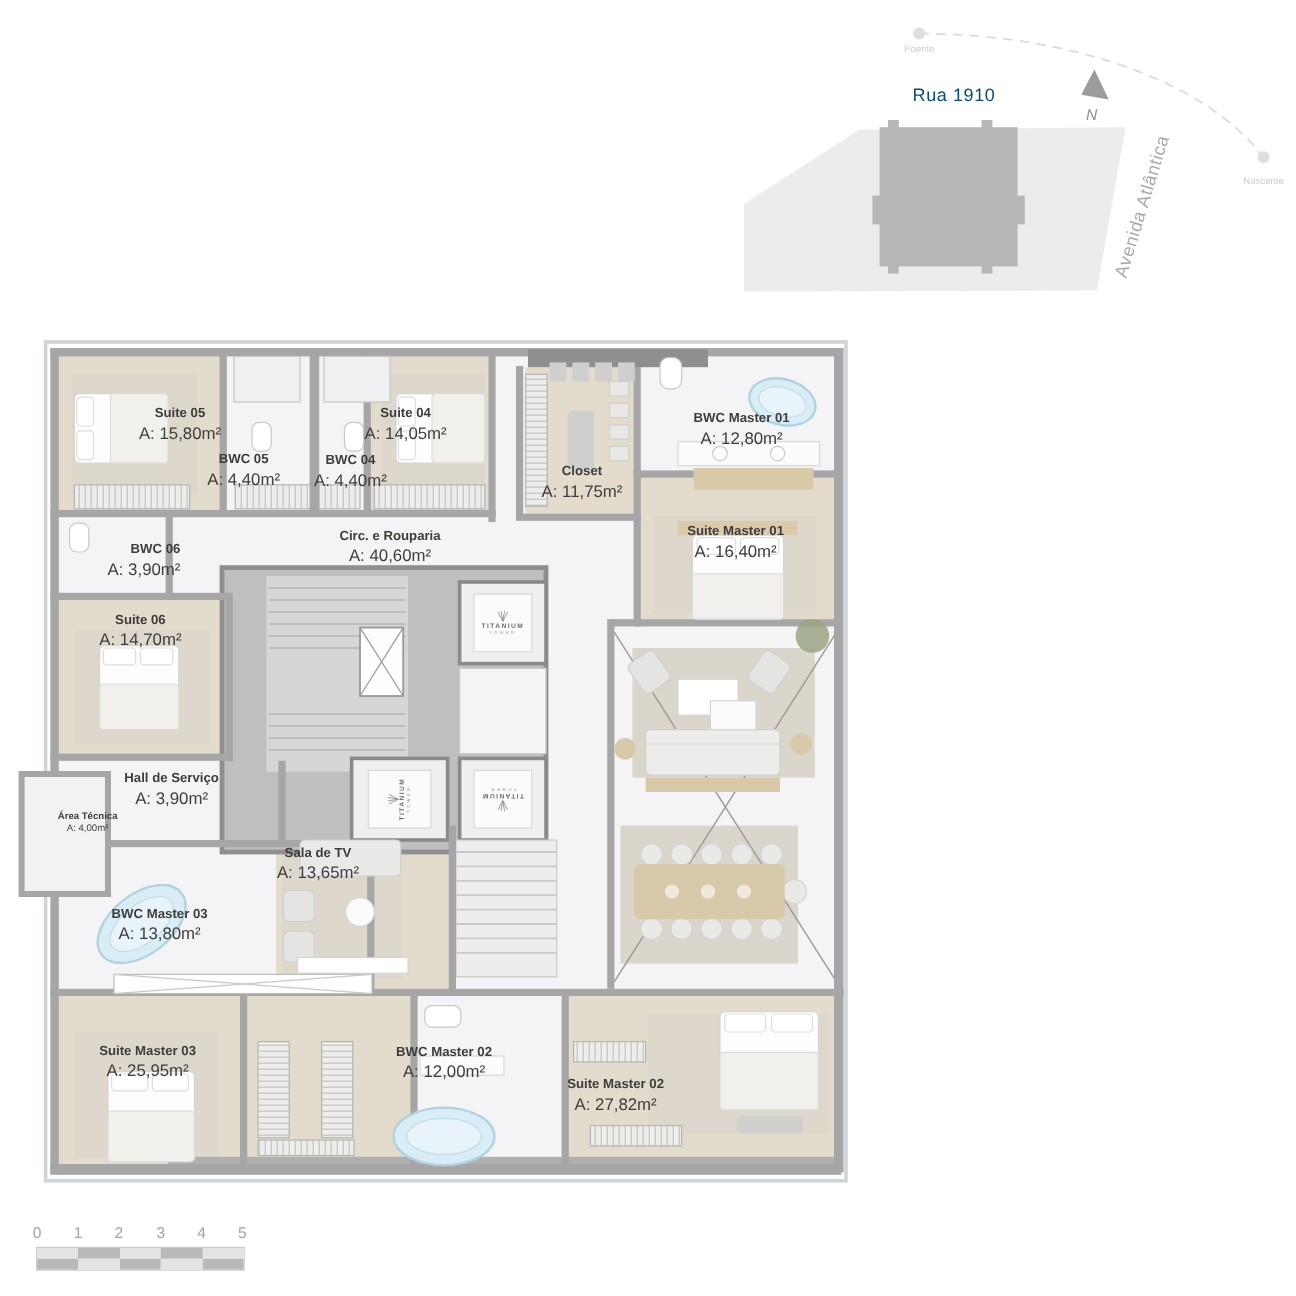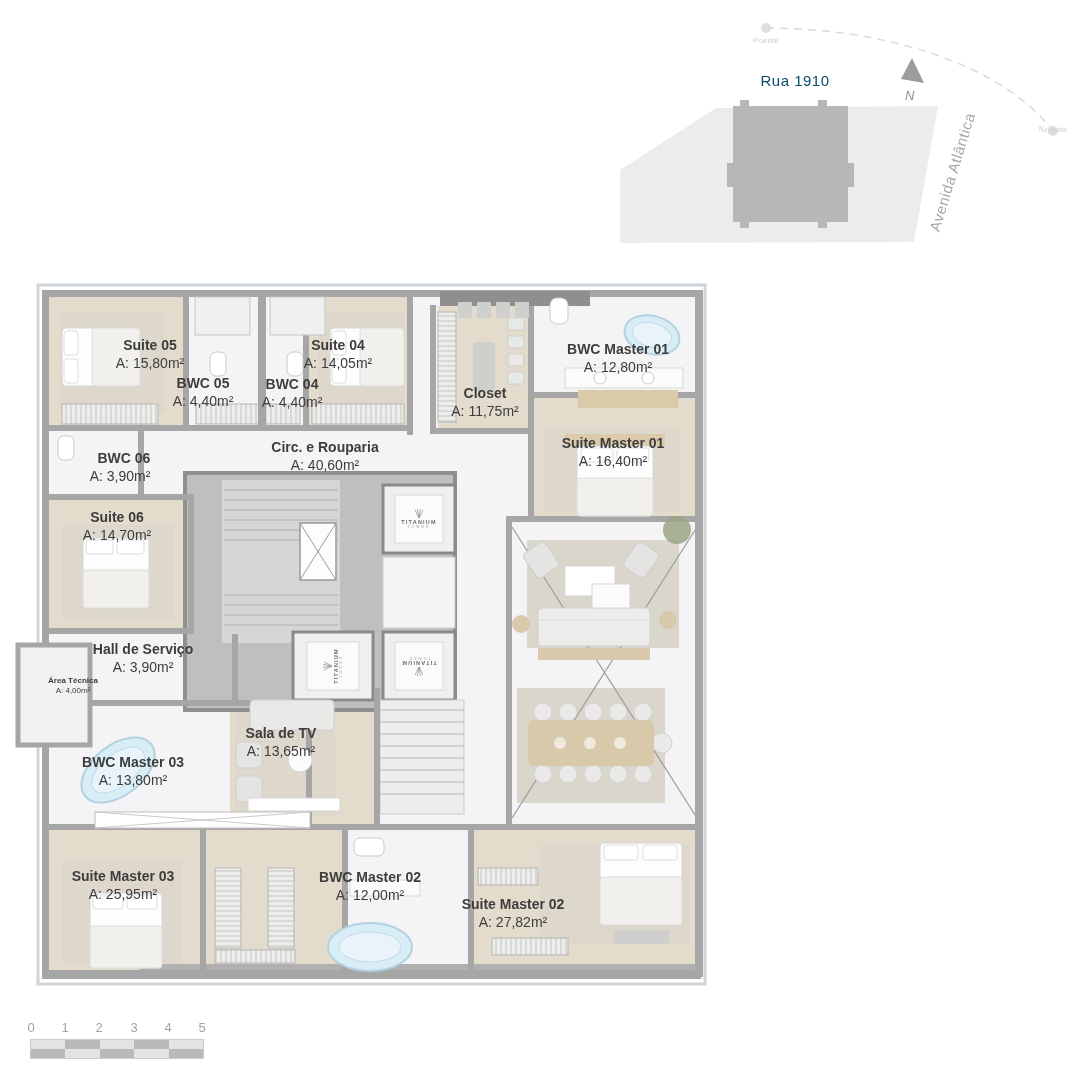--- a/index.html
+++ b/index.html
@@ -2,21 +2,21 @@
 <html><head>
 <meta charset="utf-8">
 <style>
   html,body{margin:0;padding:0;background:#ffffff;}
   .page{position:relative;width:1080px;height:1080px;background:#ffffff;overflow:hidden;
         font-family:"Liberation Sans",sans-serif;}
   .layer{position:absolute;left:0;top:0;width:1080px;height:1080px;}
   
   .room-label{position:absolute;transform:translate(-50%,-50%);text-align:center;
               white-space:nowrap;color:#3d3d3d;line-height:1.3;z-index:5;}
-  .rl-name{font-size:14px;font-weight:700;}
+  .rl-name{font-size:11px;font-weight:700;}
   .rl-area{font-size:14px;font-weight:400;}
   
   .street-top{position:absolute;left:795px;top:80px;transform:translate(-50%,-50%);
               font-size:15px;color:#0c4a6e;letter-spacing:.5px;z-index:5;}
   .street-right{position:absolute;left:952px;top:172px;transform:translate(-50%,-50%) rotate(-73deg);
               font-size:15px;color:#a9a9a9;letter-spacing:.5px;z-index:5;}
   .sun-label{position:absolute;transform:translate(-50%,0);font-size:8px;color:#cfcfcf;z-index:5;}
   .north-n{position:absolute;left:905px;top:88px;font-size:13px;color:#8f8f8f;
            font-style:italic;z-index:5;}
   
@@ -318,21 +318,21 @@
         <rect x="508" y="336" width="16" height="12" fill="#e8e8e6" stroke="#cfcfcf"></rect>
         <rect x="508" y="354" width="16" height="12" fill="#e8e8e6" stroke="#cfcfcf"></rect>
         <rect x="508" y="372" width="16" height="12" fill="#e8e8e6" stroke="#cfcfcf"></rect>
       </g>
     </g>
   </svg>
 
   <div class="street-top">Rua 1910</div>
   <div class="street-right">Avenida Atlântica</div>
   <div class="sun-label" style="left:766px;top:36px;">Poente</div>
-  <div class="sun-label" style="left:1053px;top:125px;font-family:Liberation Serif, serif;">Nascente</div>
+  <div class="sun-label" style="left:1053px;top:146px;">Nascente</div>
   <div class="north-n">N</div>
 
   <div class="room-label" style="left:150px;top:354px;">
     <div class="rl-name">Suite 05</div>
       <div class="rl-area">A: 15,80m²</div>
     </div>
   <div class="room-label" style="left:203px;top:392px;">
     <div class="rl-name">BWC 05</div>
       <div class="rl-area">A: 4,40m²</div>
     </div>
@@ -373,21 +373,21 @@
       <div class="rl-area">A: 3,90m²</div>
     </div>
   <div class="room-label" style="left:53px;top:686px;font-size:8px;margin-left:20px;">
     <div class="rl-name" style="font-size:8px;">Área Técnica</div>
       <div class="rl-area" style="font-size:8px;">A: 4,00m²</div>
     </div>
   <div class="room-label" style="left:133px;top:771px;">
     <div class="rl-name">BWC Master 03</div>
       <div class="rl-area">A: 13,80m²</div>
     </div>
-  <div class="room-label" style="left:265px;top:742px;margin-left:16px;">
+  <div class="room-label" style="left:265px;top:720px;">
     <div class="rl-name">Sala de TV</div>
       <div class="rl-area">A: 13,65m²</div>
     </div>
   <div class="room-label" style="left:123px;top:885px;">
     <div class="rl-name">Suite Master 03</div>
       <div class="rl-area">A: 25,95m²</div>
     </div>
   <div class="room-label" style="left:370px;top:886px;">
     <div class="rl-name">BWC Master 02</div>
       <div class="rl-area">A: 12,00m²</div>

